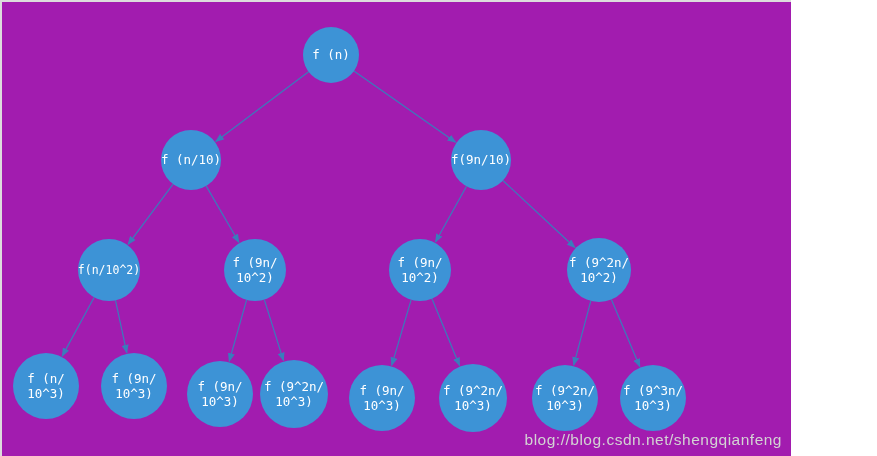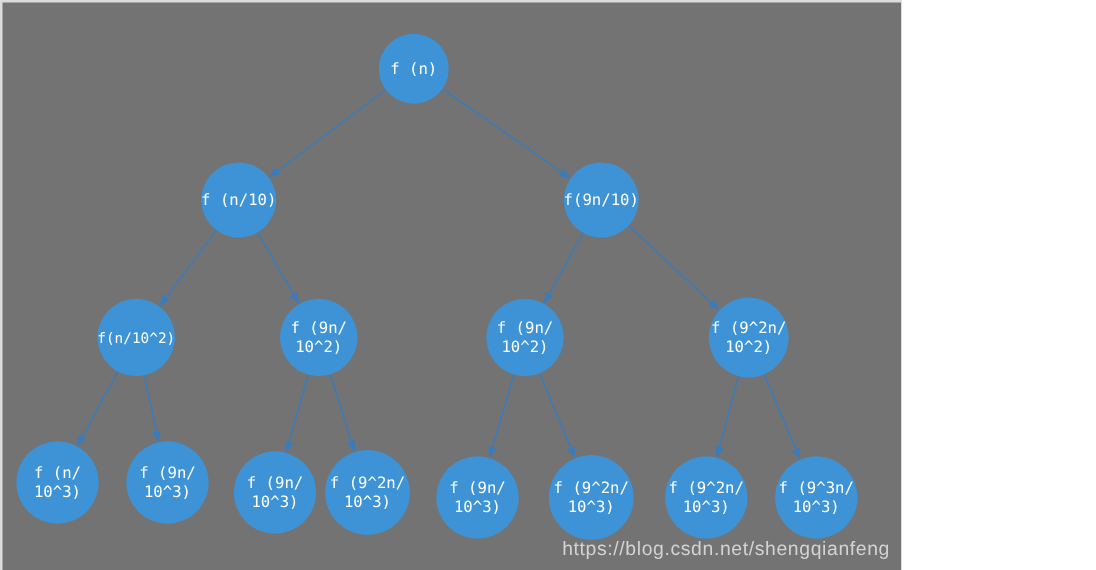--- a/index.html
+++ b/index.html
@@ -1,23 +1,23 @@
 <!DOCTYPE html>
 <html><head>
 <meta charset="utf-8">
 <style>
   html, body { margin: 0; padding: 0; background: #ffffff; }
   .canvas {
     position: relative;
-    width: 721px;
+    width: 791px;
     height: 456px;
     box-sizing: border-box;
     border-top: 2px solid #dcdcdc;
     border-left: 2px solid #dcdcdc;
-    background: #737373;
+    background: #a21caf;
     overflow: hidden;
     font-family: "Liberation Sans", sans-serif;
   }
   .canvas svg { position: absolute; top: 0; left: 0; }
   .tree-node-label {
     font-family: "DejaVu Sans Mono", monospace;
     fill: #ffffff;
   }
   .watermark {
     position: absolute;
@@ -82,14 +82,14 @@
         <circle cx="380" cy="396" r="33" fill="#3d93d6"></circle>
         <text x="380" text-anchor="middle" class="tree-node-label" font-size="12.5" fill="#ffffff"><tspan x="380" y="392.5">f (9n/</tspan><tspan x="380" y="407.5">10^3)</tspan></text>
         <circle cx="471" cy="396" r="34" fill="#3d93d6"></circle>
         <text x="471" text-anchor="middle" class="tree-node-label" font-size="12.5" fill="#ffffff"><tspan x="471" y="392.5">f (9^2n/</tspan><tspan x="471" y="407.5">10^3)</tspan></text>
         <circle cx="563" cy="396" r="33" fill="#3d93d6"></circle>
         <text x="563" text-anchor="middle" class="tree-node-label" font-size="12.5" fill="#ffffff"><tspan x="563" y="392.5">f (9^2n/</tspan><tspan x="563" y="407.5">10^3)</tspan></text>
         <circle cx="651" cy="396" r="33" fill="#3d93d6"></circle>
         <text x="651" text-anchor="middle" class="tree-node-label" font-size="12.5" fill="#ffffff"><tspan x="651" y="392.5">f (9^3n/</tspan><tspan x="651" y="407.5">10^3)</tspan></text>
       </g>
   </svg>
-  <div class="watermark">https://blog.csdn.net/shengqianfeng</div>
+  <div class="watermark">blog://blog.csdn.net/shengqianfeng</div>
 </div>
 
 </body></html>

